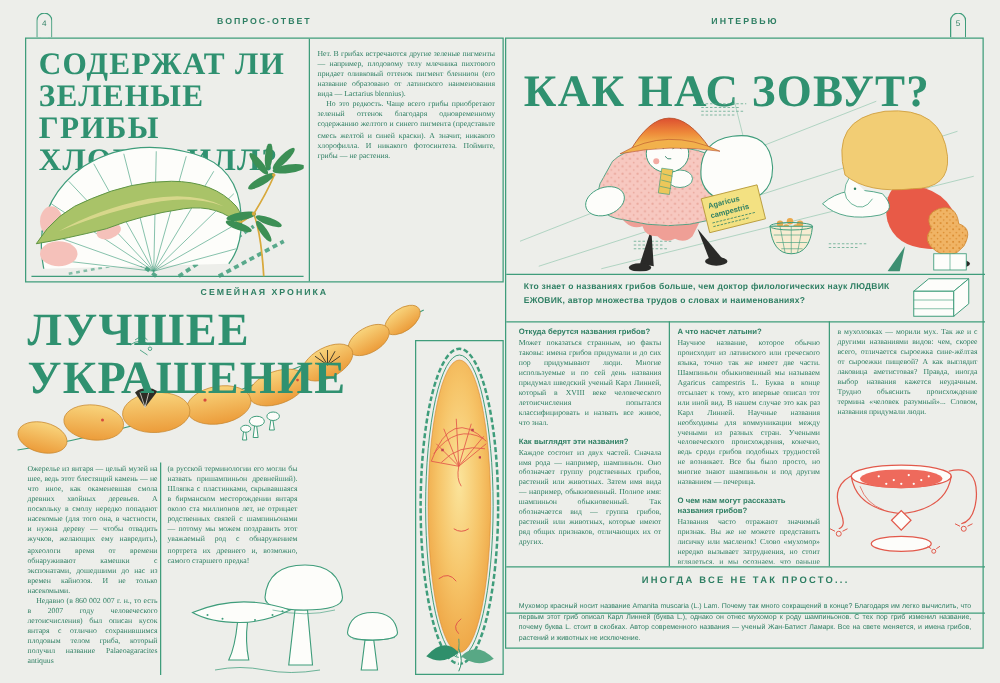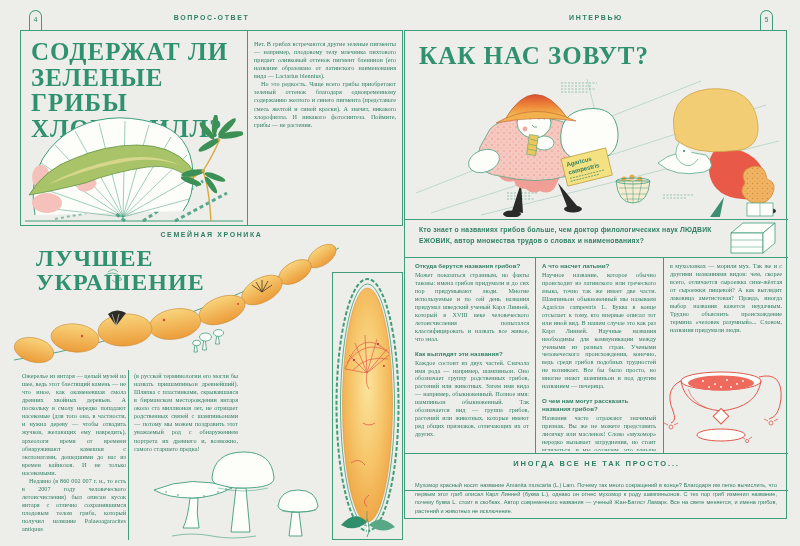--- a/index.html
+++ b/index.html
@@ -143,21 +143,21 @@
     </g>
     <g stroke="#3f9d7b" stroke-width=".7" fill="none">
       <path d="M92,34 q8,-6 16,0 M96,30 q6,-5 10,0 M100,38 l6,4"></path>
         <circle cx="108" cy="37" r="1.4"></circle>
     </g>
     <circle cx="152" cy="78" r="1.3" fill="#d5493c"></circle>
       <circle cx="70" cy="94" r="1.2" fill="#d5493c"></circle>
     <circle cx="226" cy="62" r="1.1" fill="#d5493c"></circle>
   </svg>
 
-  <div class="abs display" style="left:36px;top:246px;width:230px;font-size:24px;z-index:2;">ЛУЧШЕЕ УКРАШЕНИЕ</div>
+  <div class="abs display" style="left:22px;top:246px;width:230px;font-size:37px;z-index:2;">ЛУЧШЕЕ УКРАШЕНИЕ</div>
 
   <div class="abs vrule" style="left:128px;top:370px;height:170px;"></div>
   <div class="abs body-text" style="left:22px;top:372px;width:104px;">
     <p>Ожерелье из янтаря — целый музей на шее, ведь этот блестящий камень — не что иное, как окаменевшая смола древних хвойных деревьев. А поскольку в смолу нередко попадают насекомые (для того она, в частности, и нужна дереву — чтобы отвадить жучков, желающих ему навредить), археологи время от времени обнаруживают камешки с экспонатами, дошедшими до нас из времен кайнозоя. И не только насекомыми.</p>
     <p>Недавно (в 860 002 007 г. н., то есть в 2007 году человеческого летоисчисления) был описан кусок янтаря с отлично сохранившимся плодовым телом гриба, который получил название Palaeoagaracites antiquus</p>
   </div>
   <div class="abs body-text" style="left:134px;top:372px;width:104px;">
     <p>(в русской терминологии его могли бы назвать пришампиньон древнейший). Шляпка с пластинками, скрывавшаяся в бирманском месторождении янтаря около ста миллионов лет, не отрицает родственных связей с шампиньонами — потому мы можем поздравить этот уважаемый род с обнаружением портрета их древнего и, возможно, самого старшего предка!</p>
   </div>
 
@@ -217,21 +217,21 @@
       <path d="M34,246 q4,10 0,18" stroke="#2f8f6b" stroke-width=".8" fill="#fdfdfa"></path>
     </svg>
   </div>
 
   <div class="abs seclabel" style="left:404px;top:14px;width:384px;">ИНТЕРВЬЮ</div>
   <div class="abs tab" style="left:760px;top:10px;">
     <span>5</span>
   </div>
 
   <div class="abs frame" style="left:404px;top:30px;width:383px;height:489px;">
-    <div class="abs display" style="left:14px;top:12px;width:340px;font-size:25px;">КАК НАС ЗОВУТ?</div>
+    <div class="abs display" style="left:14px;top:24px;width:340px;font-size:36px;">КАК НАС ЗОВУТ?</div>
 
     <svg class="abs" style="left:6px;top:44px;" width="370" height="142" viewBox="0 0 370 142">
       <defs>
         <linearGradient id="hatG" x1="0" y1="1" x2="0" y2="0">
           <stop offset="0" stop-color="#f6d55e"></stop>
             <stop offset=".55" stop-color="#ee8a3a"></stop>
             <stop offset="1" stop-color="#dd4f30"></stop>
         </linearGradient>
         <pattern id="dotsPink" width="6" height="6" patternUnits="userSpaceOnUse">
           <circle cx="2" cy="2" r=".9" fill="#e9a89d"></circle>

